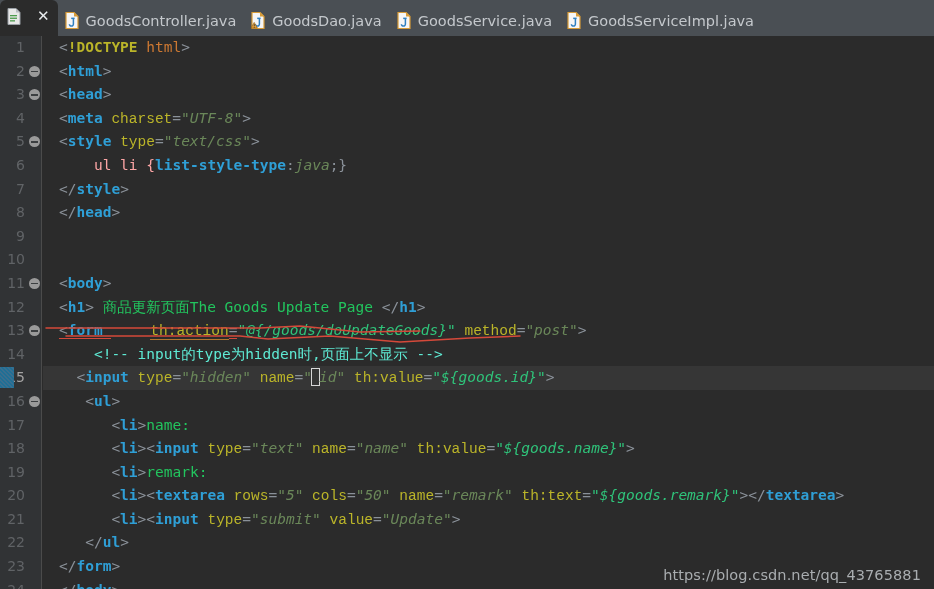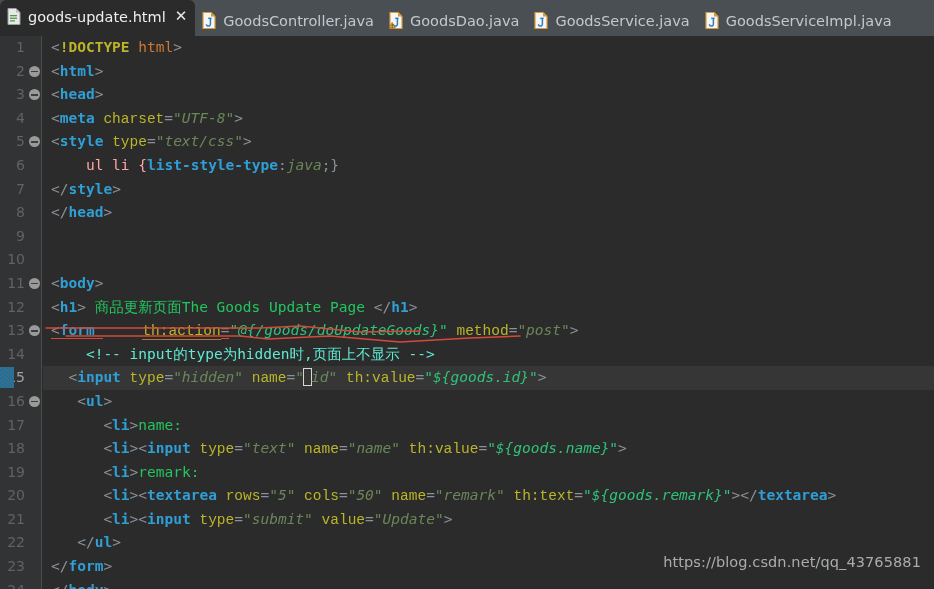--- a/index.html
+++ b/index.html
@@ -89,21 +89,21 @@
   }
   .gutter .line {
     text-align: right;
     padding-right: 16px;
     color: #606366;
     box-sizing: border-box;
     font-family: "DejaVu Sans", sans-serif;
     font-size: 14px;
   }
   .gutter .line.cur { color: #a4a3a3; }
-  .code-area .line { padding-left: 8px; color: #a9b7c6; }
+  .code-area .line { padding-left: 16px; color: #a9b7c6; }
   .line.highlight {
     background: #323232;
     box-shadow: inset 0 0 0 9999px rgba(255,255,255,0.018);
   }
 
   
   .fold {
     position: absolute;
     right: 1px;
     top: 6px;
@@ -168,21 +168,21 @@
     border: 1.5px solid #d8d8d8;
     box-sizing: border-box;
     vertical-align: -4px;
     margin: 0 -1px;
   }
 
   
   .watermark {
     position: absolute;
     right: 13px;
-    bottom: 19px;
+    bottom: 6px;
     color: #a9adb0;
     font-family: "DejaVu Sans", sans-serif;
     font-size: 14.5px;
     letter-spacing: 0.1px;
   }
 </style>
 </head>
 <body>
 
 <div class="tabbar">
@@ -190,21 +190,20 @@
   <div class="tab active">
     <span class="tab-icon">
       <svg width="14" height="17" viewBox="0 0 14 17">
         <path d="M1 0.5 H9 L13 4.5 V16.5 H1 Z" fill="#e8e8e8" stroke="#9aa0a6" stroke-width="1"></path>
         <path d="M9 0.5 L13 4.5 H9 Z" fill="#b8bdc2"></path>
         <rect x="3" y="7" width="7" height="1.3" fill="#4d9b4d"></rect>
         <rect x="3" y="9.6" width="7" height="1.3" fill="#4d9b4d"></rect>
         <rect x="3" y="12.2" width="5" height="1.3" fill="#4d9b4d"></rect>
       </svg>
     </span>
-    <span class="tab-label">goods-update.html</span>
     <span class="tab-close">✕</span>
   </div>
 
   <div class="tab">
     <span class="tab-icon">
       <svg width="14" height="17" viewBox="0 0 14 17">
         <path d="M1 0.5 H9 L13 4.5 V16.5 H1 Z" fill="#f6f6f6" stroke="#d79b37" stroke-width="1.2"></path>
         <path d="M9 0.5 L13 4.5 H9 Z" fill="#d79b37"></path>
         <path d="M8.4 6.2 V12 a2 2 0 0 1 -4 0.2" stroke="#2f7fc0" stroke-width="1.5" fill="none"></path>
         <rect x="6.2" y="5.6" width="3.4" height="1.5" fill="#2f7fc0"></rect>

